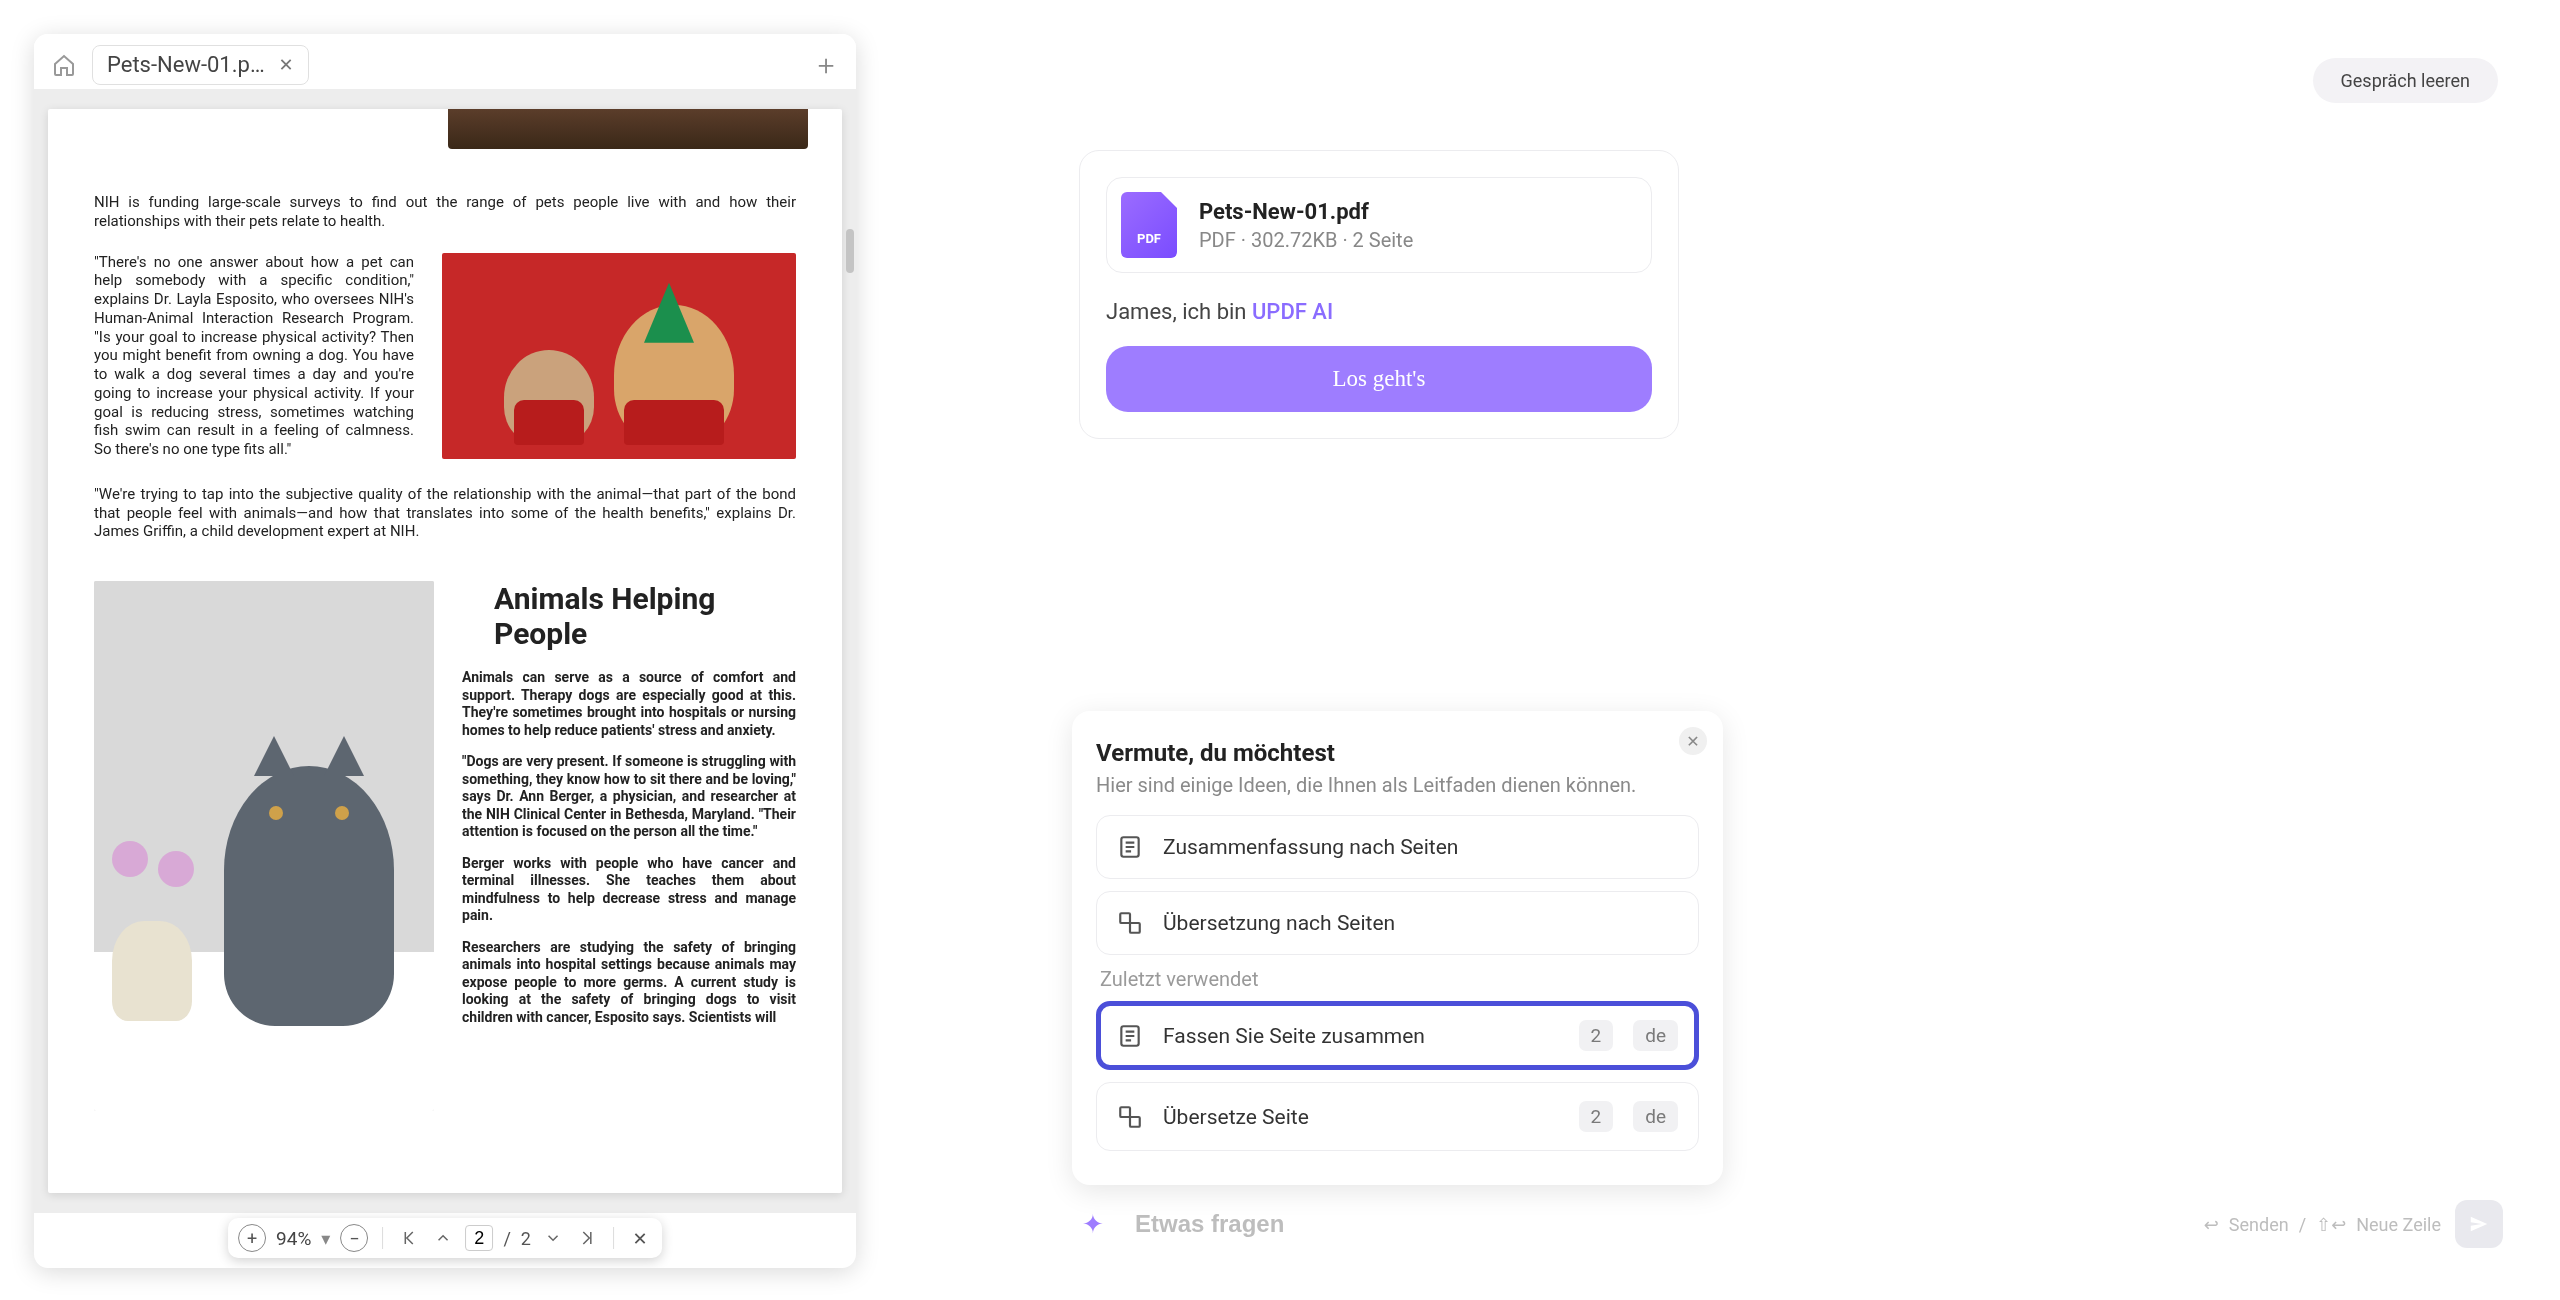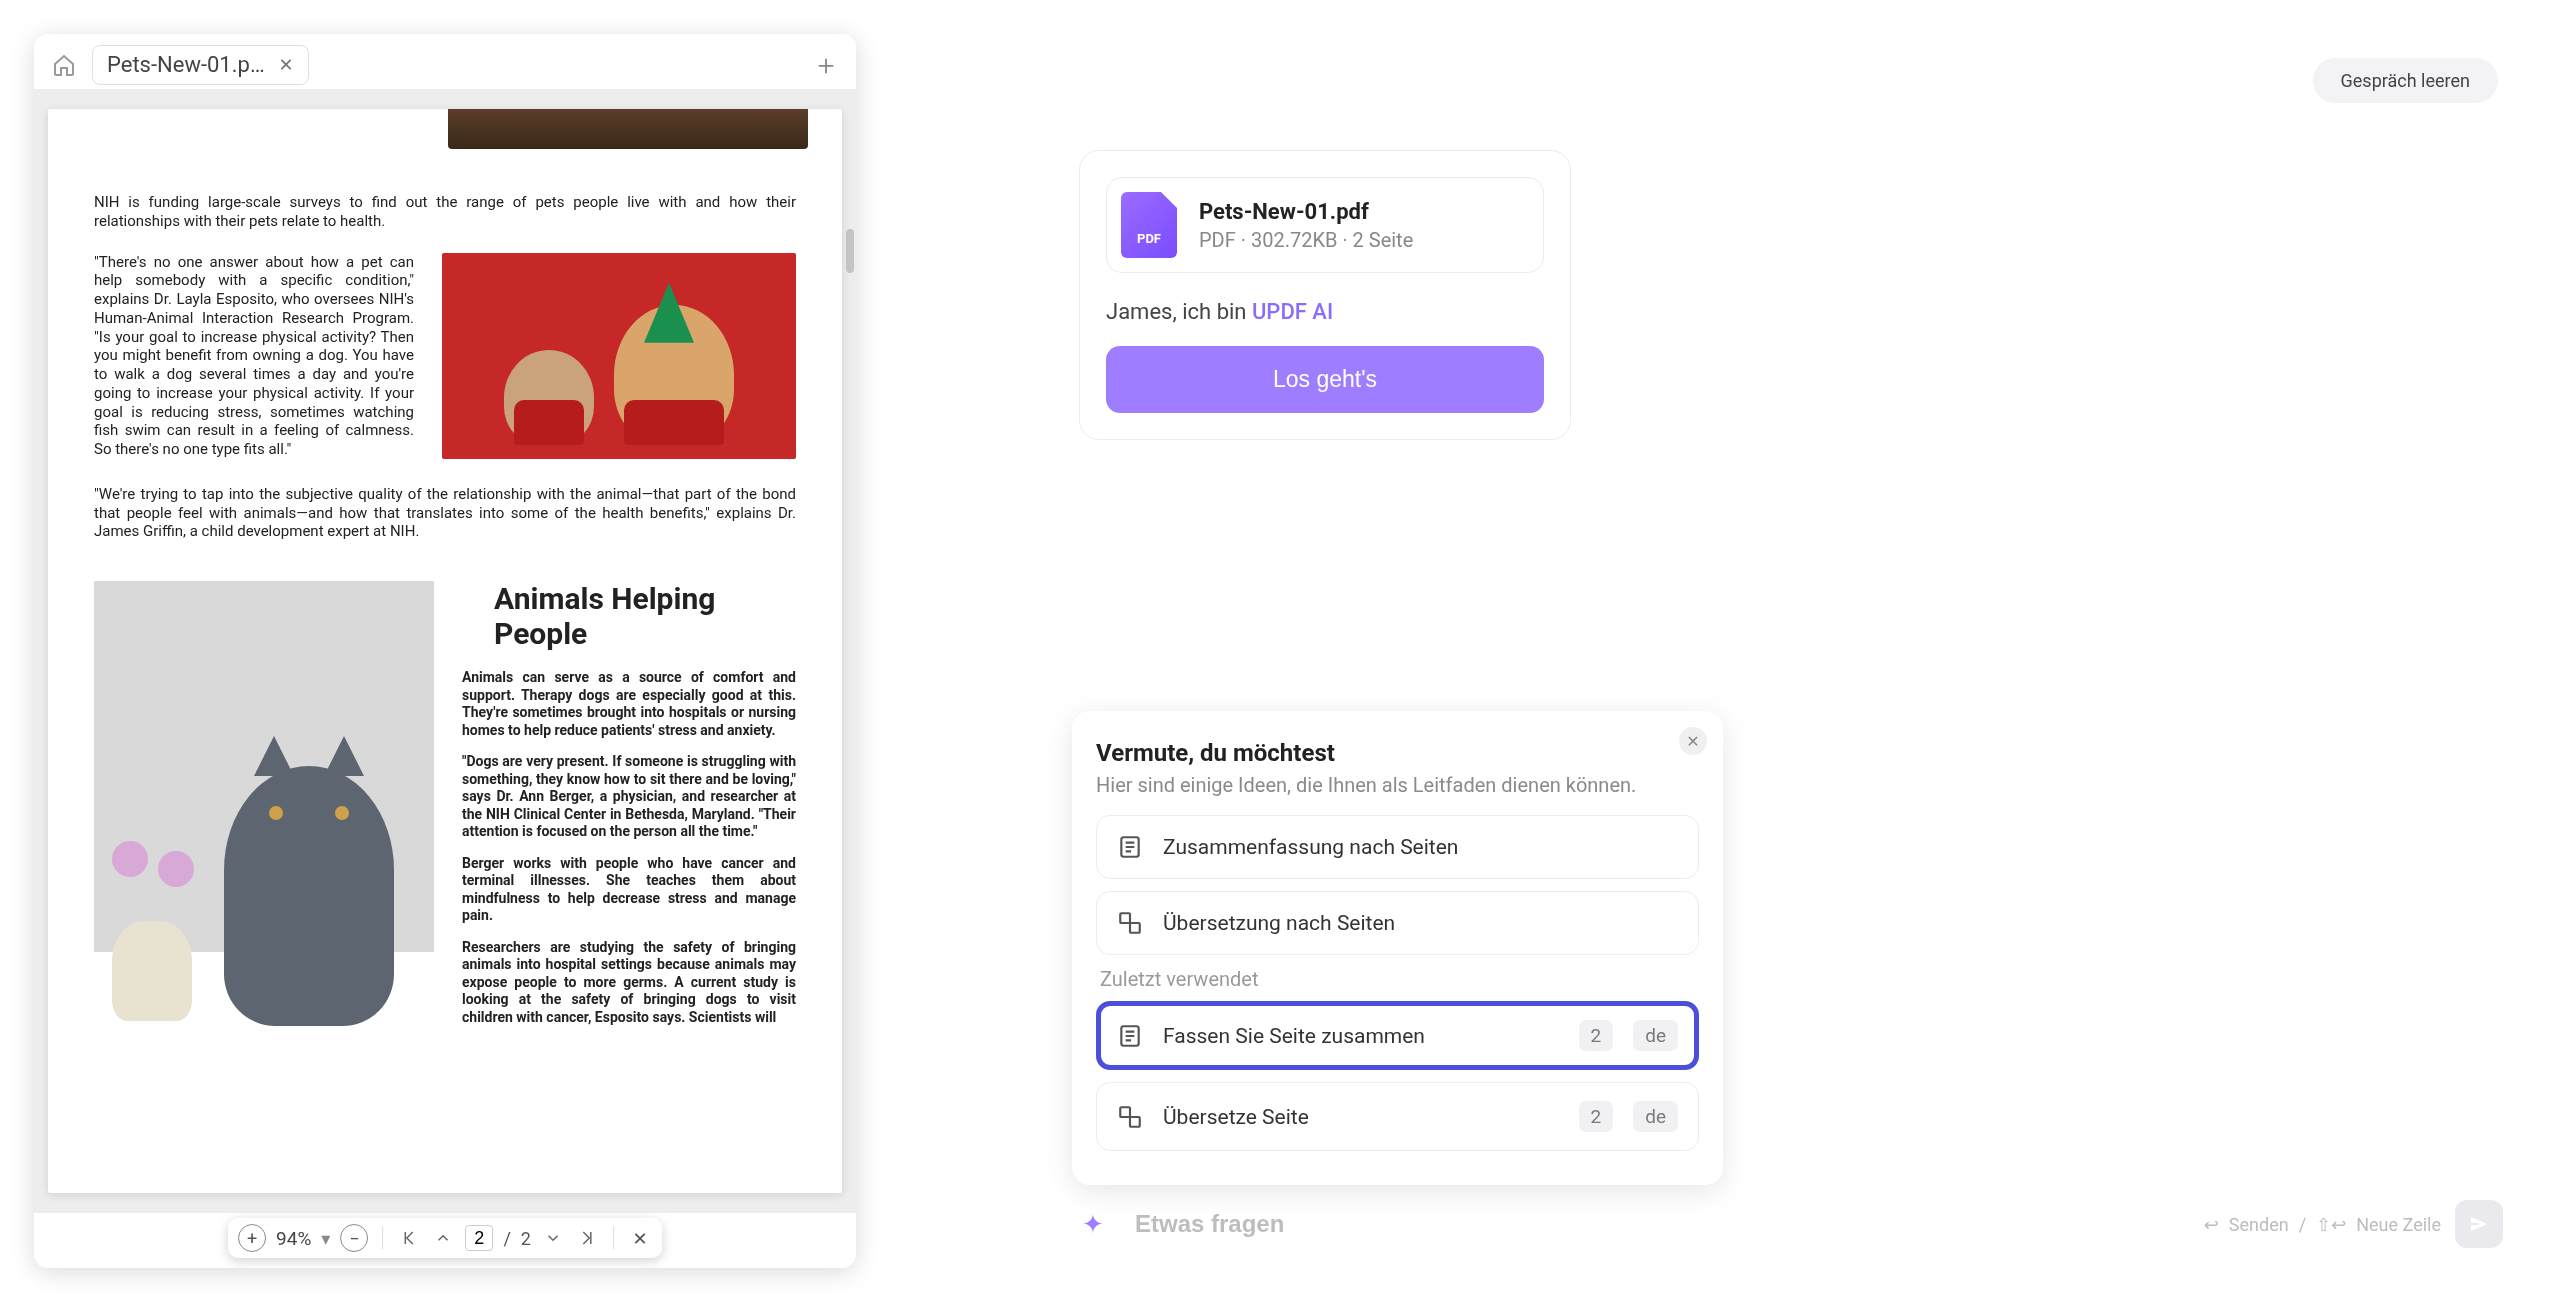--- a/index.html
+++ b/index.html
@@ -56,30 +56,30 @@
 .tool-sep { width:1px; height:22px; background:#ddd; margin:0 4px; }
 .zoom-val { font-size:19px; color:#444; }
 .page-input { width:28px; height:26px; border:1px solid #ccc; border-radius:4px; text-align:center; font-size:18px; }
 .arrow-btn { width:24px; height:24px; display:flex; align-items:center; justify-content:center; cursor:pointer; }
 
 
 .ai-pane { position:absolute; left:895px; right:33px; top:34px; bottom:33px; border-radius:16px; }
 
 .clear-btn { position:absolute; top:24px; right:29px; background:#f3f2f5; border-radius:24px; padding:12px 28px; font-size:18px; color:#444; cursor:pointer; }
 
-.file-card { position:absolute; left:184px; top:116px; width:492px; border:1px solid #ececef; border-radius:20px; background:#fff; padding:26px; }
+.file-card { position:absolute; left:184px; top:116px; width:600px; border:1px solid #ececef; border-radius:20px; background:#fff; padding:26px; }
 .file-row { display:flex; gap:22px; align-items:center; padding:14px; border:1px solid #ececef; border-radius:16px; }
 .file-ico { width:56px; height:66px; background:linear-gradient(135deg,#9b6cff,#7a4cff); border-radius:6px; position:relative; }
 .file-ico::before{content:'';position:absolute;top:0;right:0;border-top:16px solid #fff;border-left:16px solid transparent;}
 .file-ico::after{content:'PDF';position:absolute;bottom:12px;left:0;right:0;text-align:center;color:#fff;font-size:13px;font-weight:700;}
 .file-meta-name { font-size:22px; font-weight:700; color:#222; }
 .file-meta-sub { font-size:20px; color:#888; margin-top:4px; }
 .greet { margin-top:26px; font-size:22px; color:#444; }
 .greet a { color:#8a6cff; text-decoration:none; font-weight:500; }
-.start-btn { margin-top:22px; width:100%; background:#9e7dff; color:#fff; border:none; border-radius:14px; padding:20px; font-size:23px; cursor:pointer; }
+.start-btn { margin-top:22px; width:100%; background:#9e7dff; color:#fff; border:none; border-radius:22px; padding:20px; font-size:23px; cursor:pointer;font-family:Liberation Serif, serif; }
 
 
 .suggest { position:absolute; left:177px; bottom:82px; width:651px; background:#fff; border-radius:18px; box-shadow:0 6px 28px rgba(0,0,0,.10); padding:28px 24px 22px 24px; }
 .suggest .close-s { position:absolute; top:16px; right:16px; width:28px; height:28px; border-radius:50%; background:#f0f0f0; color:#888; display:flex; align-items:center; justify-content:center; font-size:16px; cursor:pointer; }
 .suggest h3 { font-size:24px; font-weight:700; color:#222; }
 .suggest .sub { font-size:20px; color:#8a8a8a; margin-top:6px; margin-bottom:18px; }
 .sug-item { display:flex; align-items:center; gap:20px; border:1px solid #ececef; border-radius:14px; padding:18px 20px; margin-bottom:12px; font-size:21px; color:#333; cursor:pointer; }
 .sug-item.sel { border:5px solid #4b4fd9; padding:14px 16px; }
 .sug-ico { width:26px; height:26px; }
 .sug-ico svg { width:100%; height:100%; }

